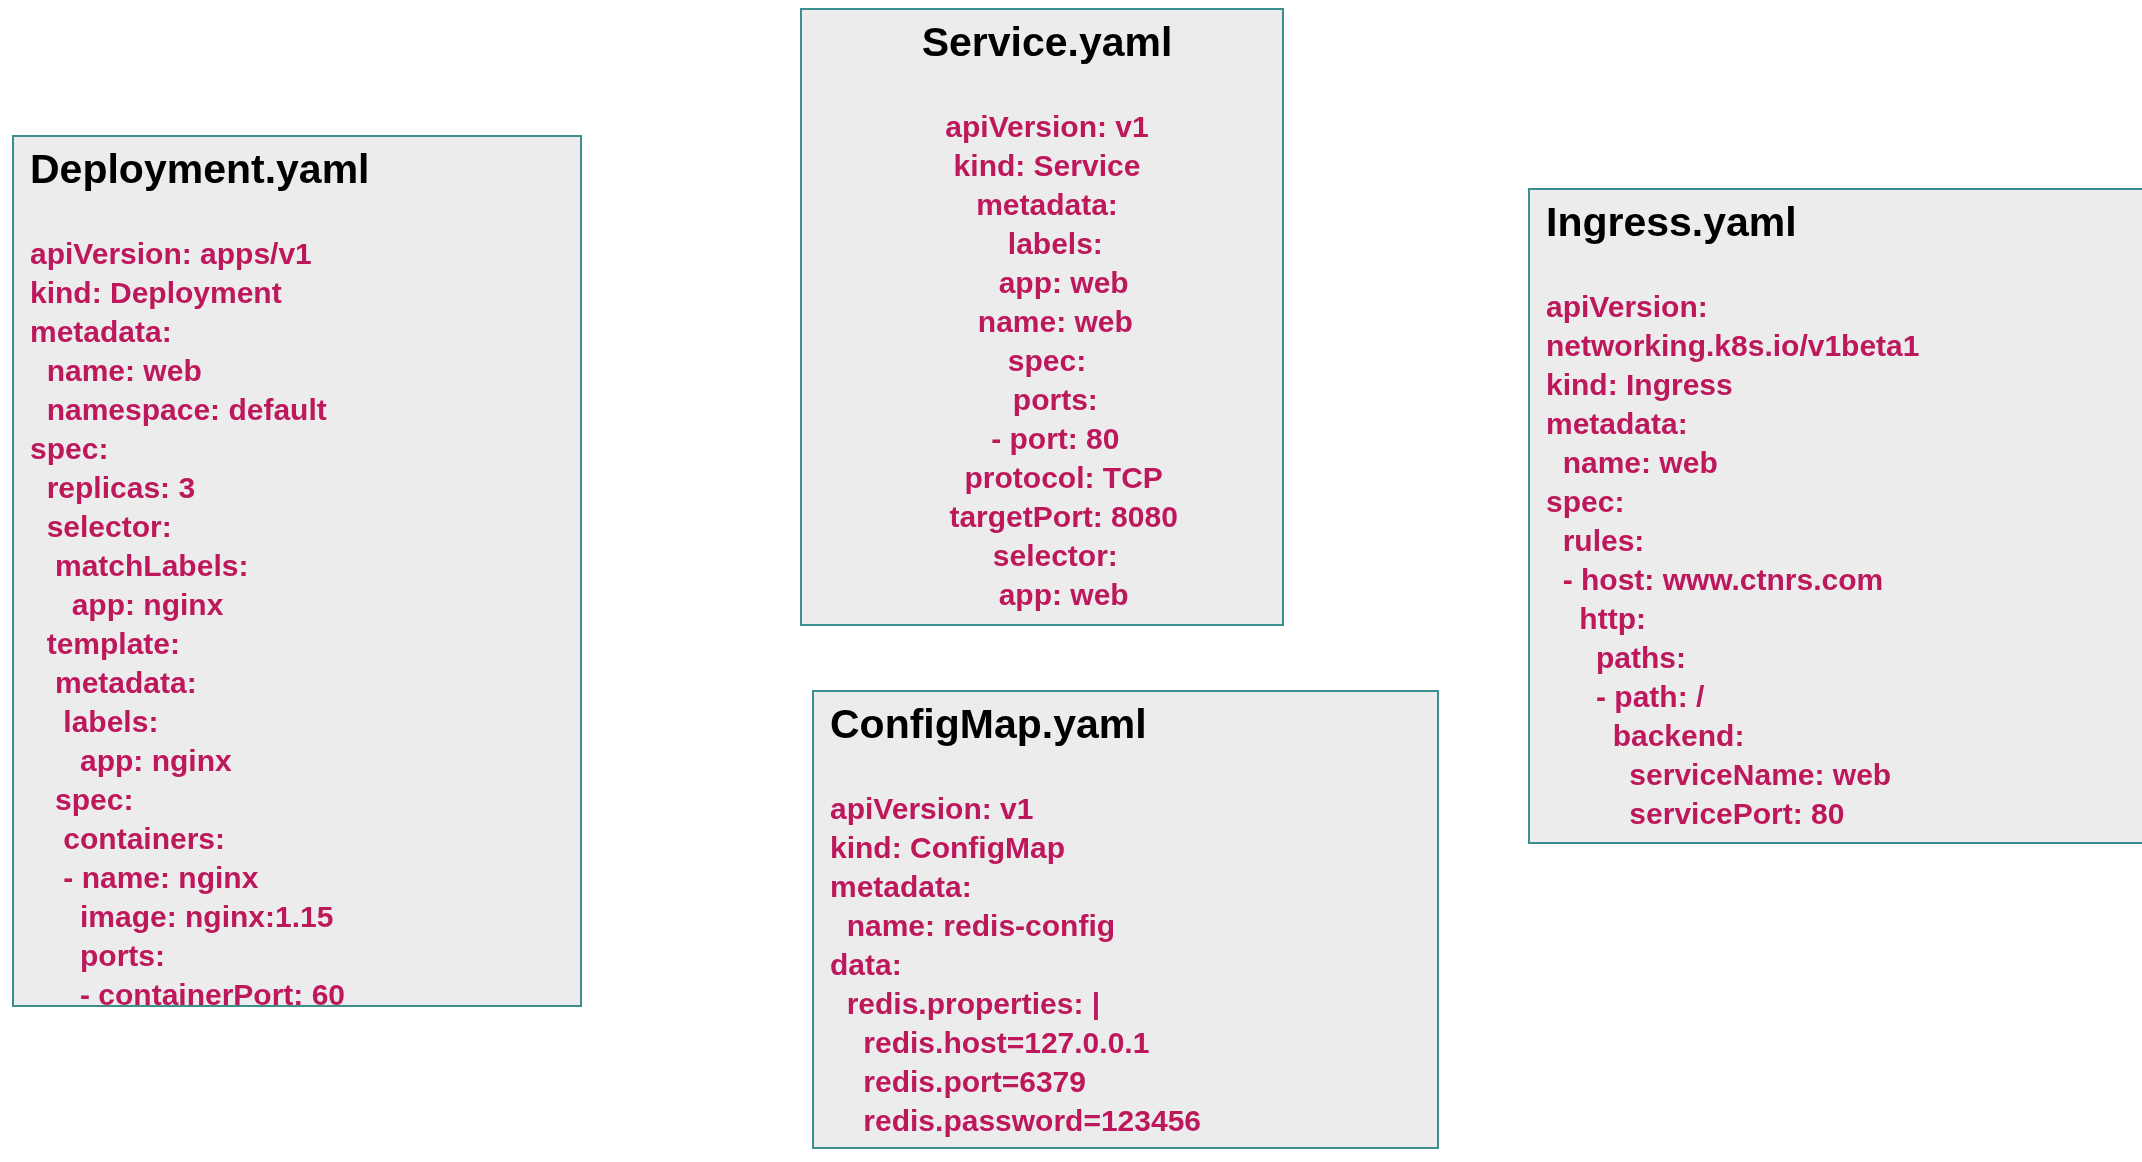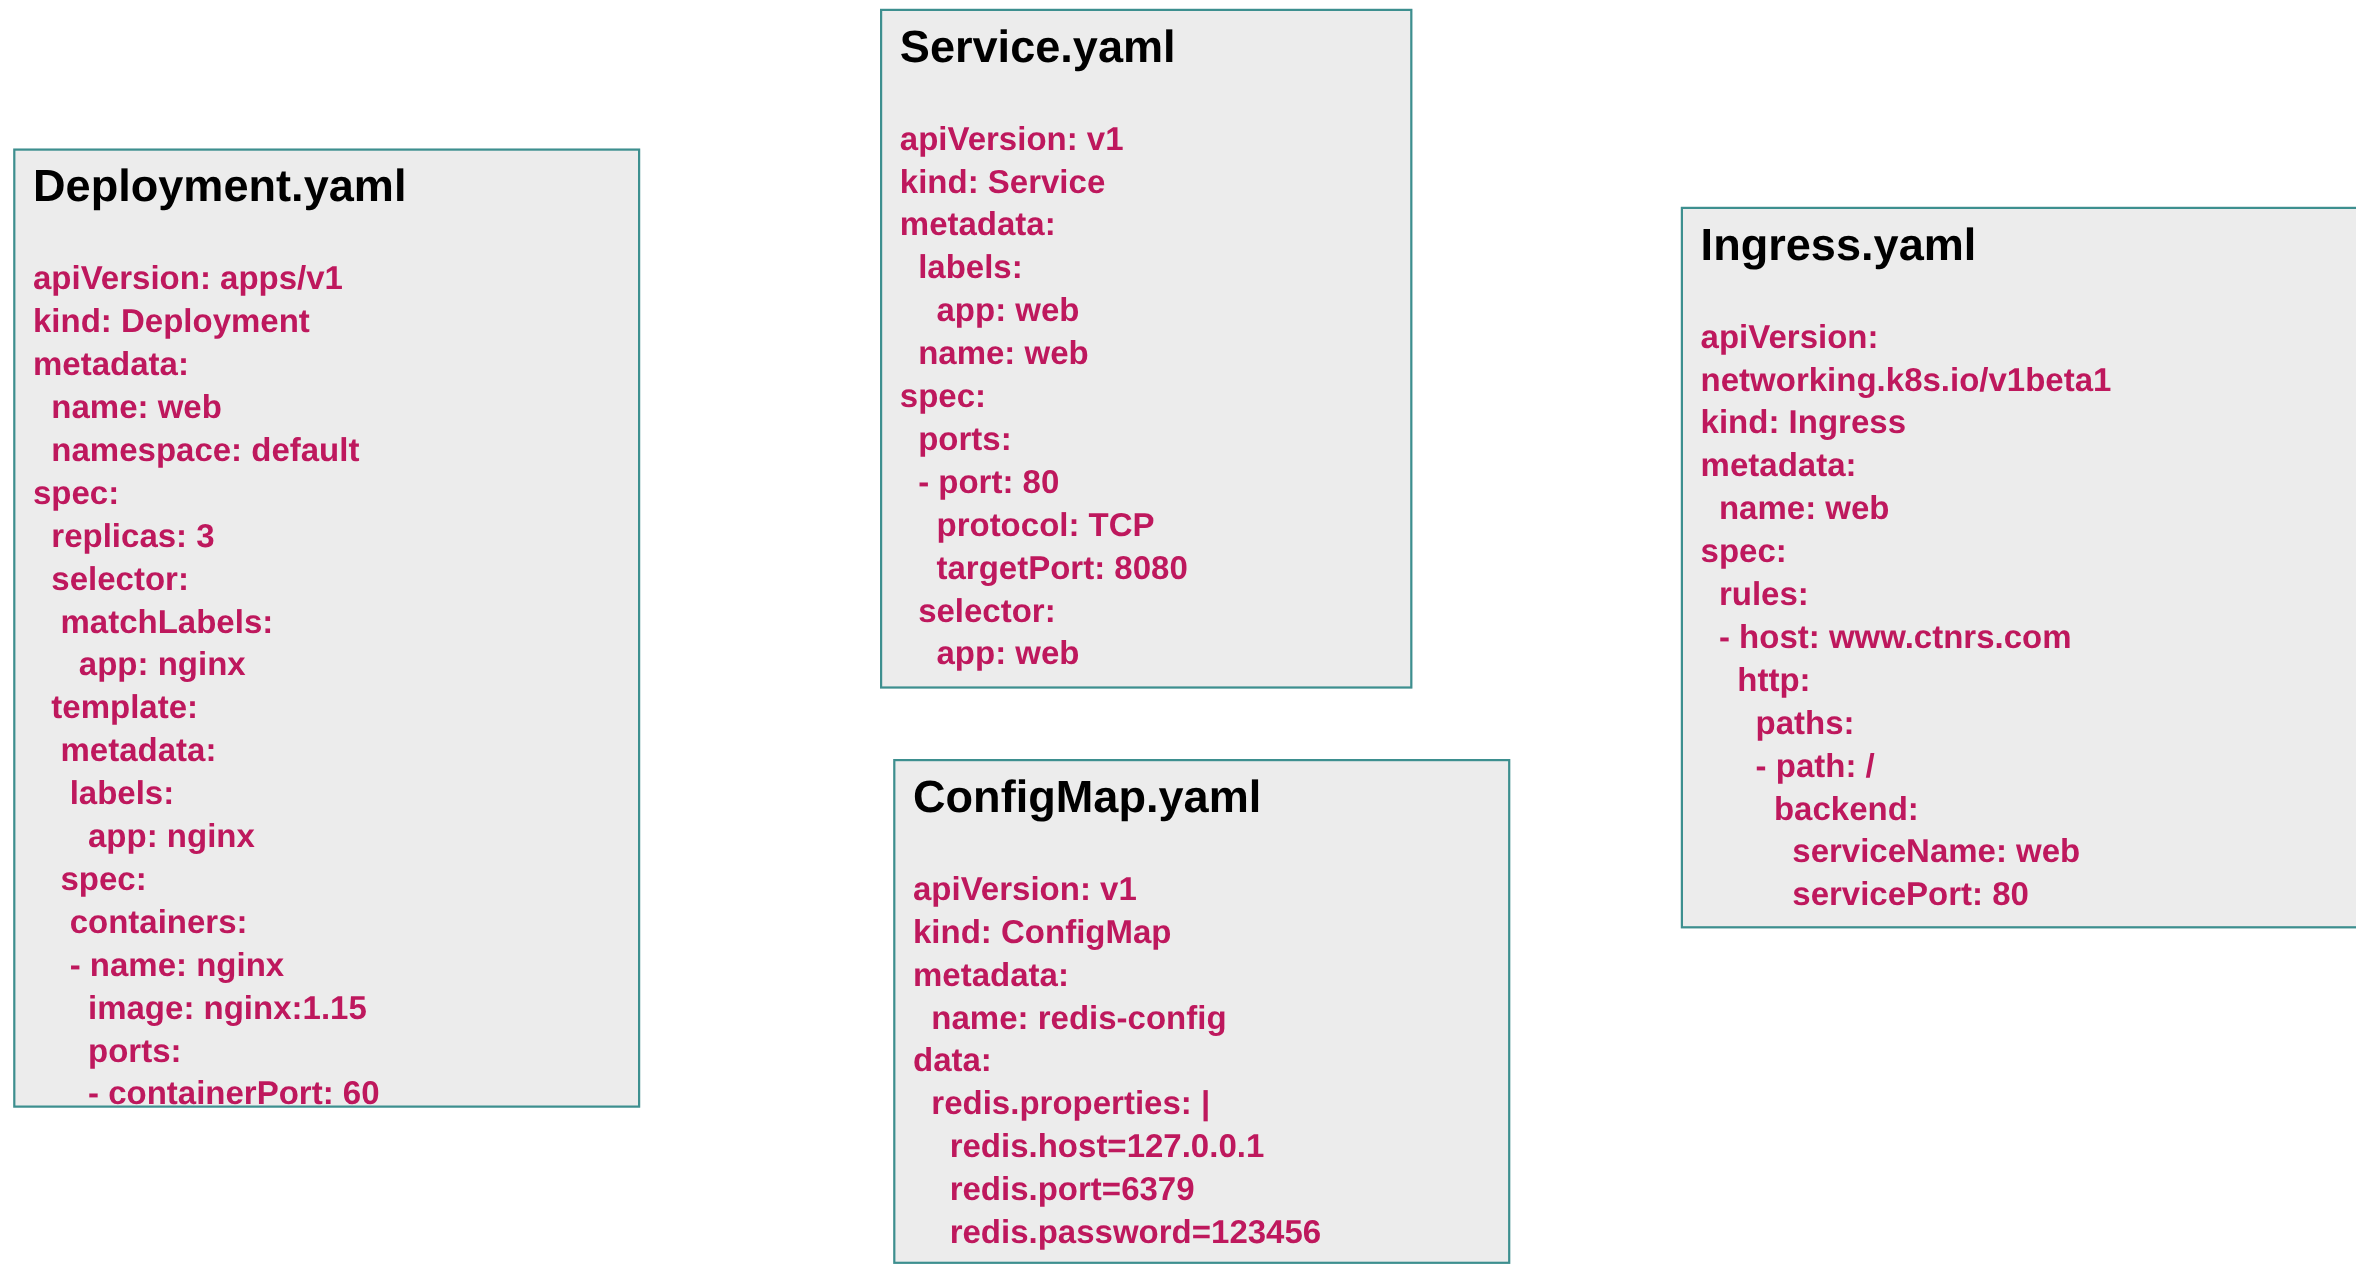--- a/index.html
+++ b/index.html
@@ -43,22 +43,22 @@
     left: 16px;
     top: 12px;
     right: 6px;
   }
   .title-gap {
     height: 44px;
   }
 
   
   #card-deployment { left: 12px;   top: 135px; width: 570px;  height: 872px; }
-  #card-service    { left: 800px;  top: 8px;   width: 484px;  height: 618px; }
-  #card-configmap  { left: 812px;  top: 690px; width: 561px;  height: 459px; }
+  #card-service    { left: 800px;  top: 8px;   width: 484px;  height: 618px; text-align: center; }
+  #card-configmap  { left: 812px;  top: 690px; width: 627px;  height: 459px; }
   #card-ingress    { left: 1528px; top: 188px; width: 616px;  height: 656px; }
 </style>
 </head>
 <body>
 
 <div id="canvas" style="background: rgb(255, 255, 255);">
 
   <div class="yaml-card" id="card-deployment" style="background: rgb(236, 236, 236); border-color: rgb(61, 143, 143);">
     <div class="card-inner">
       <div class="card-title">Deployment.yaml</div>

